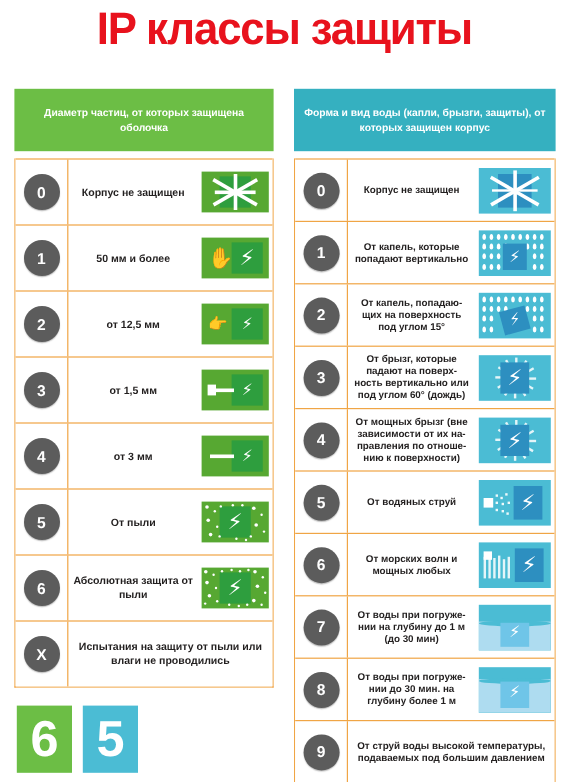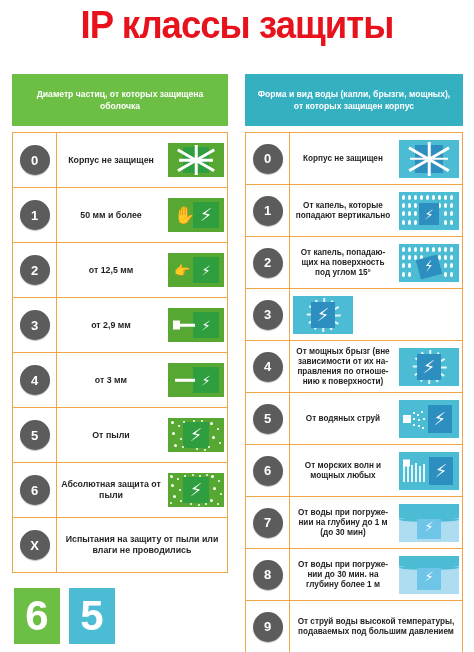--- a/index.html
+++ b/index.html
@@ -232,21 +232,21 @@
             <div class="hand hand-sm">👉</div>
             <div class="bolt bolt-sm" style="left:38px;">⚡</div>
           </div>
         </div>
       </div>
 
       <div class="row">
         <div class="cell-num">
           <div class="badge">3</div>
         </div>
-        <div class="cell-txt">от 2,9 мм</div>
+        <div class="cell-txt">от 1,5 мм</div>
         <div class="cell-icon">
           <div class="tile tile-g">
             <div class="innerbox-g" style="left:38px;"></div>
             <div class="probe-head"></div>
             <div class="wire" style="left:12px;width:15px;"></div>
             <div class="bolt bolt-sm" style="left:38px;">⚡</div>
           </div>
         </div>
       </div>
 
@@ -330,21 +330,21 @@
         <div class="cell-num">
           <div class="badge">X</div>
         </div>
         <div class="cell-txt" style="flex:1;">Испытания на защиту от пыли или влаги не проводились</div>
       </div>
 
     </div>
   </div>
 
   <div class="col col-right">
-    <div class="colhead head-blue">Форма и вид воды (капли, брызги, мощных), от которых защищен корпус</div>
+    <div class="colhead head-blue">Форма и вид воды (капли, брызги, защиты), от которых защищен корпус</div>
     <div class="rows">
 
       <div class="row">
         <div class="cell-num">
           <div class="badge">0</div>
         </div>
         <div class="cell-txt">Корпус не защищен</div>
         <div class="cell-icon">
           <div class="tile tile-b">
             <div class="innerbox-b" style="width:28px;height:28px;"></div>
@@ -432,20 +432,21 @@
             <div class="innerbox-b" style="width:22px;height:20px;top:62%;transform:translate(-50%,-50%) rotate(-15deg);"></div>
             <div class="bolt bolt-sm" style="top:60%;transform:translate(-50%,-50%) rotate(-15deg);">⚡</div>
           </div>
         </div>
       </div>
 
       <div class="row">
         <div class="cell-num">
           <div class="badge">3</div>
         </div>
+        <div class="cell-txt">От брызг, которые падают на поверх-ность вертикально или под углом 60° (дождь)</div>
         <div class="cell-icon">
           <div class="tile tile-b">
             <div class="ray" style="transform:rotate(0deg) translateX(-50%);"></div>
             <div class="ray" style="transform:rotate(30deg) translateX(-50%);"></div>
             <div class="ray" style="transform:rotate(60deg) translateX(-50%);"></div>
             <div class="ray" style="transform:rotate(90deg) translateX(-50%);"></div>
             <div class="ray" style="transform:rotate(120deg) translateX(-50%);"></div>
             <div class="ray" style="transform:rotate(150deg) translateX(-50%);"></div>
             <div class="ray" style="transform:rotate(180deg) translateX(-50%);"></div>
             <div class="ray" style="transform:rotate(210deg) translateX(-50%);"></div>

